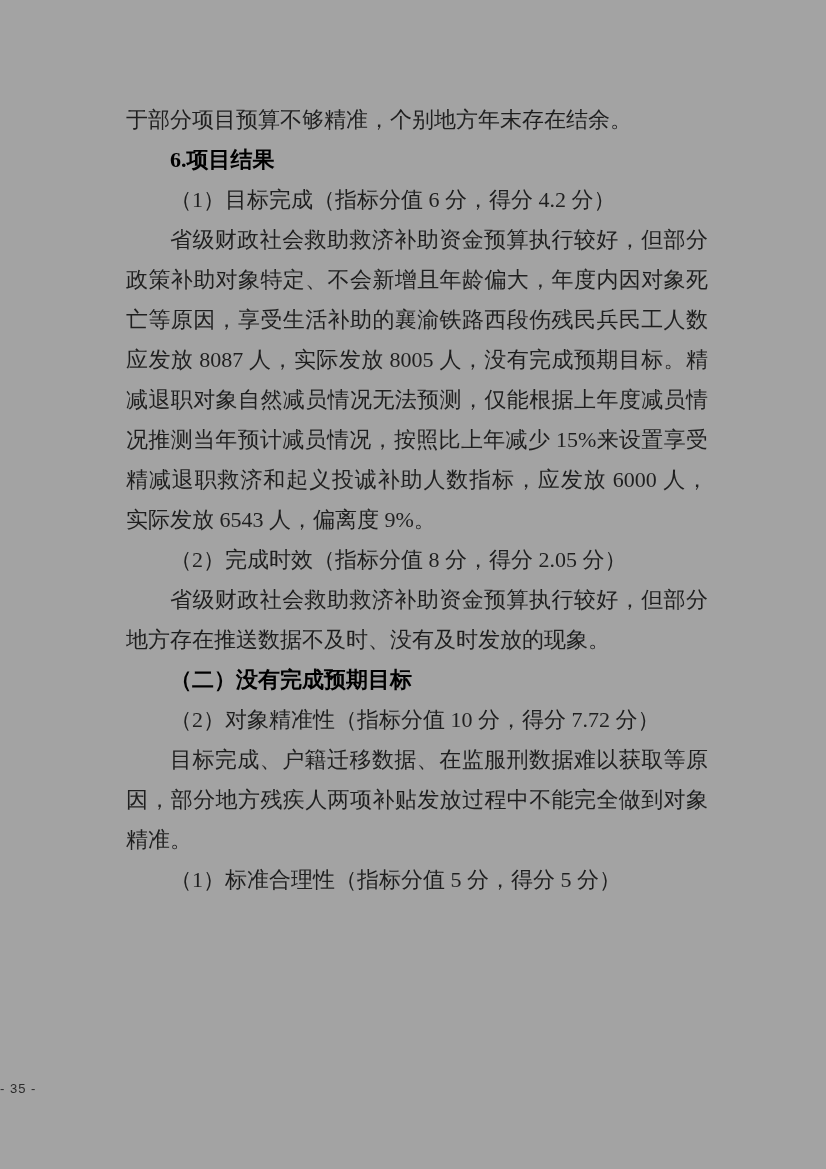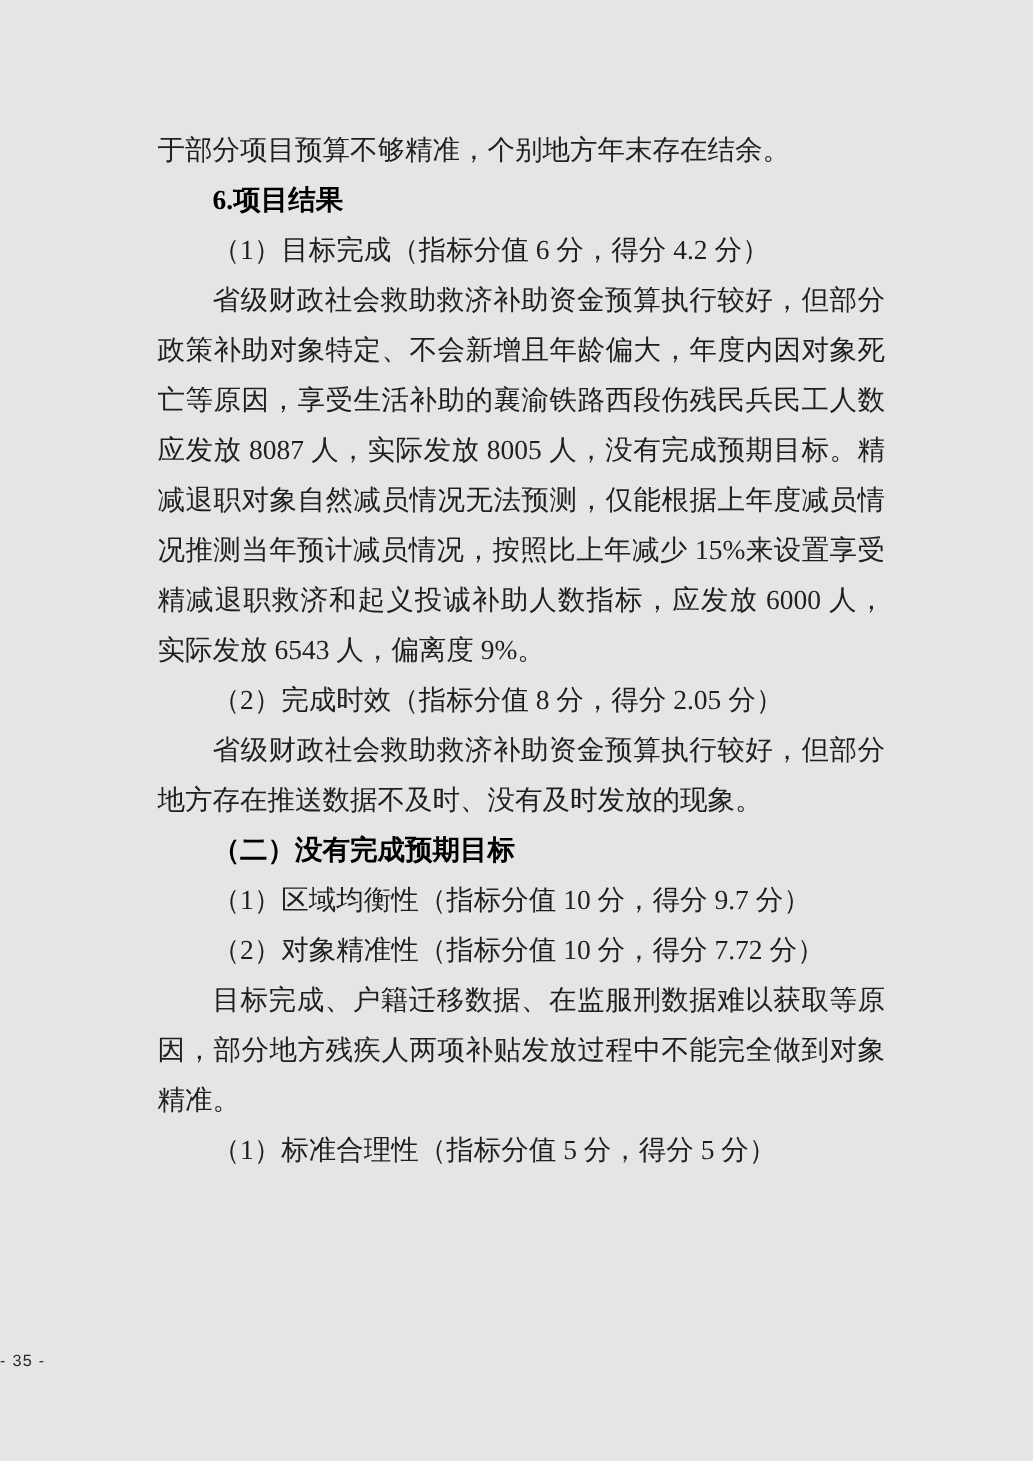--- a/index.html
+++ b/index.html
@@ -4,21 +4,21 @@
 <style>
   html, body {
     margin: 0;
     padding: 0;
     background: #ffffff;
   }
   .page {
     position: relative;
     width: 826px;
     height: 1169px;
-    background: #e5e5e5;
+    background: #a3a3a3;
     overflow: hidden;
     font-family: "Liberation Serif", "DejaVu Serif", serif;
   }
   .text-block {
     position: absolute;
     left: 126px;
     top: 100px;
     width: 582px;
     font-size: 22px;
     line-height: 40px;
@@ -63,21 +63,20 @@
     <p>（1）目标完成（指标分值 6 分，得分 4.2 分）</p>
 
     <p>省级财政社会救助救济补助资金预算执行较好，但部分政策补助对象特定、不会新增且年龄偏大，年度内因对象死亡等原因，享受生活补助的襄渝铁路西段伤残民兵民工人数应发放 8087 人，实际发放 8005 人，没有完成预期目标。精减退职对象自然减员情况无法预测，仅能根据上年度减员情况推测当年预计减员情况，按照比上年减少 15%来设置享受精减退职救济和起义投诚补助人数指标，应发放 6000 人，实际发放 6543 人，偏离度 9%。</p>
 
     <p>（2）完成时效（指标分值 8 分，得分 2.05 分）</p>
 
     <p>省级财政社会救助救济补助资金预算执行较好，但部分地方存在推送数据不及时、没有及时发放的现象。</p>
 
     <p class="heading">（二）没有完成预期目标</p>
 
-    <p>（1）区域均衡性（指标分值 10 分，得分 9.7 分）</p>
 
 
     <p>（2）对象精准性（指标分值 10 分，得分 7.72 分）</p>
 
     <p>目标完成、户籍迁移数据、在监服刑数据难以获取等原因，部分地方残疾人两项补贴发放过程中不能完全做到对象精准。</p>
 
     <p>（1）标准合理性（指标分值 5 分，得分 5 分）</p>
   </div>
 
   <div class="footer">- 35 -</div>

